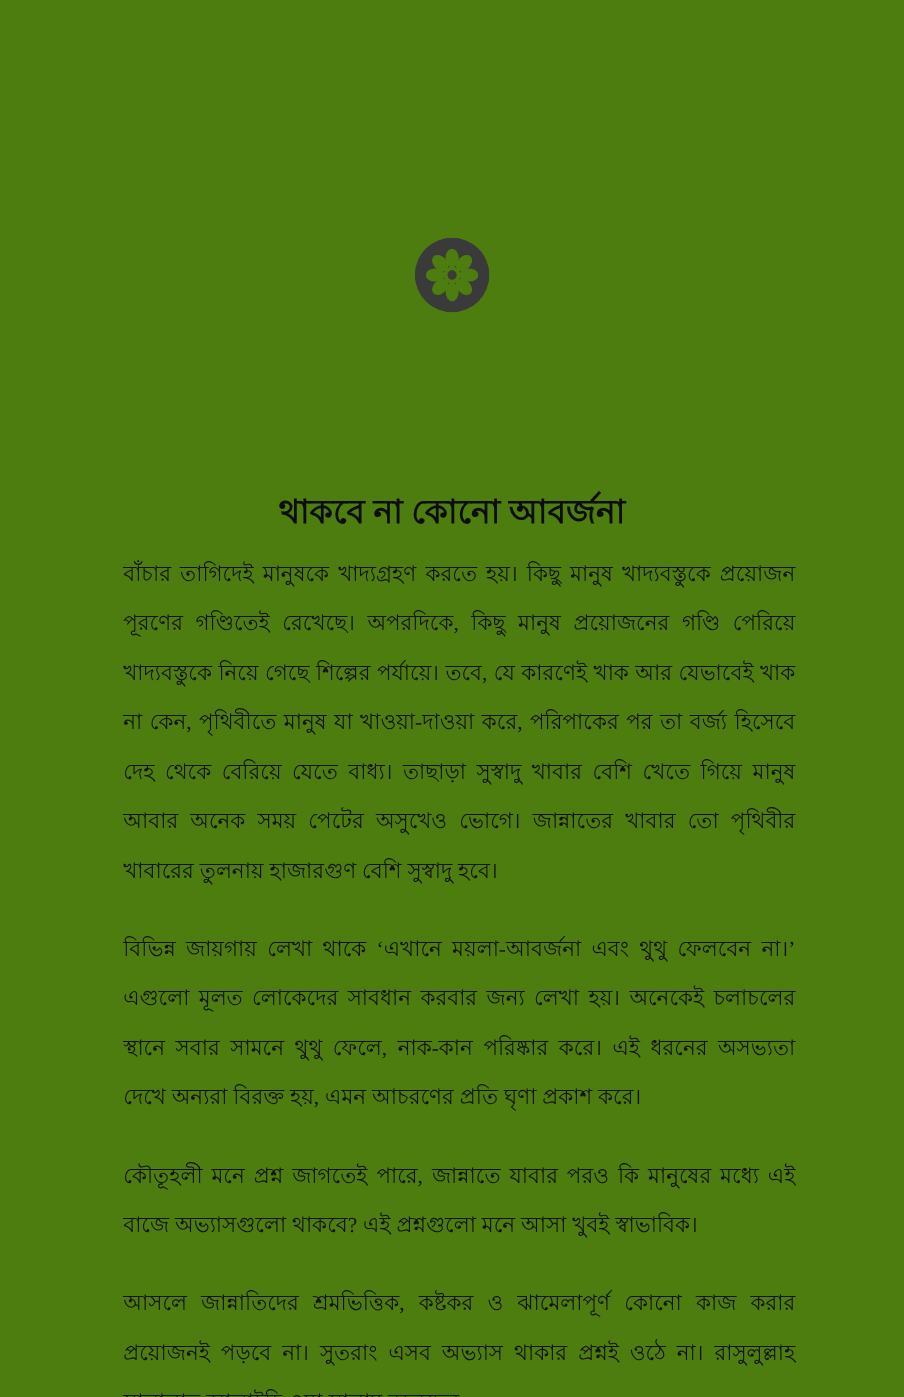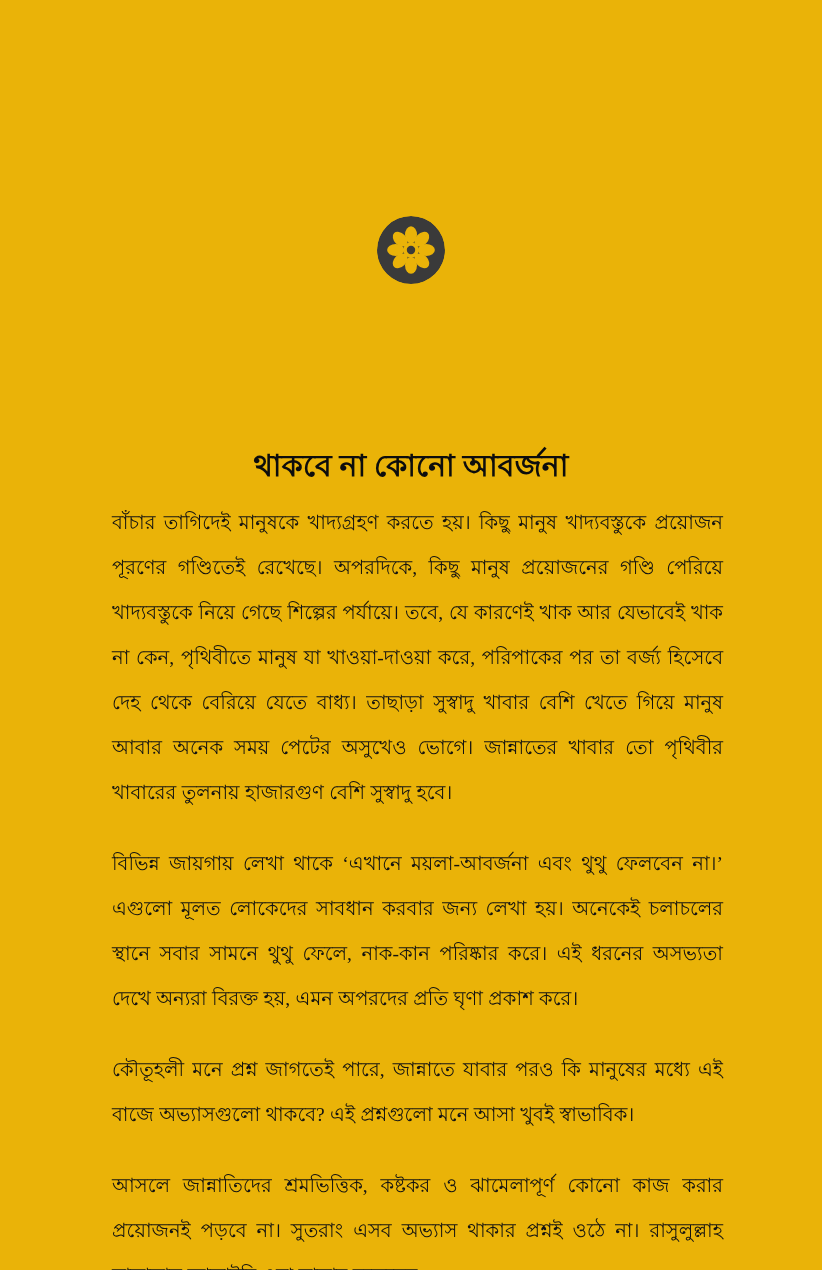--- a/index.html
+++ b/index.html
@@ -15,21 +15,21 @@
     font-family: "Liberation Serif", "DejaVu Serif", serif;
     color: #111111;
     -webkit-font-smoothing: antialiased;
   }
 
   .page {
     position: absolute;
     inset: 0;
     width: 822px;
     height: 1270px;
-    background: #eab308;
+    background: #4d7c0f;
   }
 
   
   .ornament-wrap {
     position: absolute;
     top: 216px;
     left: 0;
     width: 822px;
     display: flex;
     justify-content: center;
@@ -106,18 +106,18 @@
       </defs>
       <circle cx="50" cy="50" r="50" fill="#3a3a3a" mask="url(#rosette-mask)"></circle>
       <circle cx="50" cy="50" r="6.2" fill="#3a3a3a"></circle>
     </svg>
   </div>
 
   <h1 class="title">থাকবে না কোনো আবর্জনা</h1>
 
   <div class="body-block">
     <p class="para">বাঁচার তাগিদেই মানুষকে খাদ্যগ্রহণ করতে হয়। কিছু মানুষ খাদ্যবস্তুকে প্রয়োজন পূরণের গণ্ডিতেই রেখেছে। অপরদিকে, কিছু মানুষ প্রয়োজনের গণ্ডি পেরিয়ে খাদ্যবস্তুকে নিয়ে গেছে শিল্পের পর্যায়ে। তবে, যে কারণেই খাক আর যেভাবেই খাক না কেন, পৃথিবীতে মানুষ যা খাওয়া-দাওয়া করে, পরিপাকের পর তা বর্জ্য হিসেবে দেহ থেকে বেরিয়ে যেতে বাধ্য। তাছাড়া সুস্বাদু খাবার বেশি খেতে গিয়ে মানুষ আবার অনেক সময় পেটের অসুখেও ভোগে। জান্নাতের খাবার তো পৃথিবীর খাবারের তুলনায় হাজারগুণ বেশি সুস্বাদু হবে।</p>
-    <p class="para">বিভিন্ন জায়গায় লেখা থাকে ‘এখানে ময়লা-আবর্জনা এবং থুথু ফেলবেন না।’ এগুলো মূলত লোকেদের সাবধান করবার জন্য লেখা হয়। অনেকেই চলাচলের স্থানে সবার সামনে থুথু ফেলে, নাক-কান পরিষ্কার করে। এই ধরনের অসভ্যতা দেখে অন্যরা বিরক্ত হয়, এমন অপরদের প্রতি ঘৃণা প্রকাশ করে।</p>
+    <p class="para">বিভিন্ন জায়গায় লেখা থাকে ‘এখানে ময়লা-আবর্জনা এবং থুথু ফেলবেন না।’ এগুলো মূলত লোকেদের সাবধান করবার জন্য লেখা হয়। অনেকেই চলাচলের স্থানে সবার সামনে থুথু ফেলে, নাক-কান পরিষ্কার করে। এই ধরনের অসভ্যতা দেখে অন্যরা বিরক্ত হয়, এমন আচরণের প্রতি ঘৃণা প্রকাশ করে।</p>
     <p class="para last-line-open">কৌতূহলী মনে প্রশ্ন জাগতেই পারে, জান্নাতে যাবার পরও কি মানুষের মধ্যে এই বাজে অভ্যাসগুলো থাকবে? এই প্রশ্নগুলো মনে আসা খুবই স্বাভাবিক।</p>
     <p class="para last-line-open">আসলে জান্নাতিদের শ্রমভিত্তিক, কষ্টকর ও ঝামেলাপূর্ণ কোনো কাজ করার প্রয়োজনই পড়বে না। সুতরাং এসব অভ্যাস থাকার প্রশ্নই ওঠে না। রাসুলুল্লাহ সাল্লাল্লাহু আলাইহি ওয়া সাল্লাম বলেছেন—</p>
   </div>
 
 </div>
 
 </body></html>

